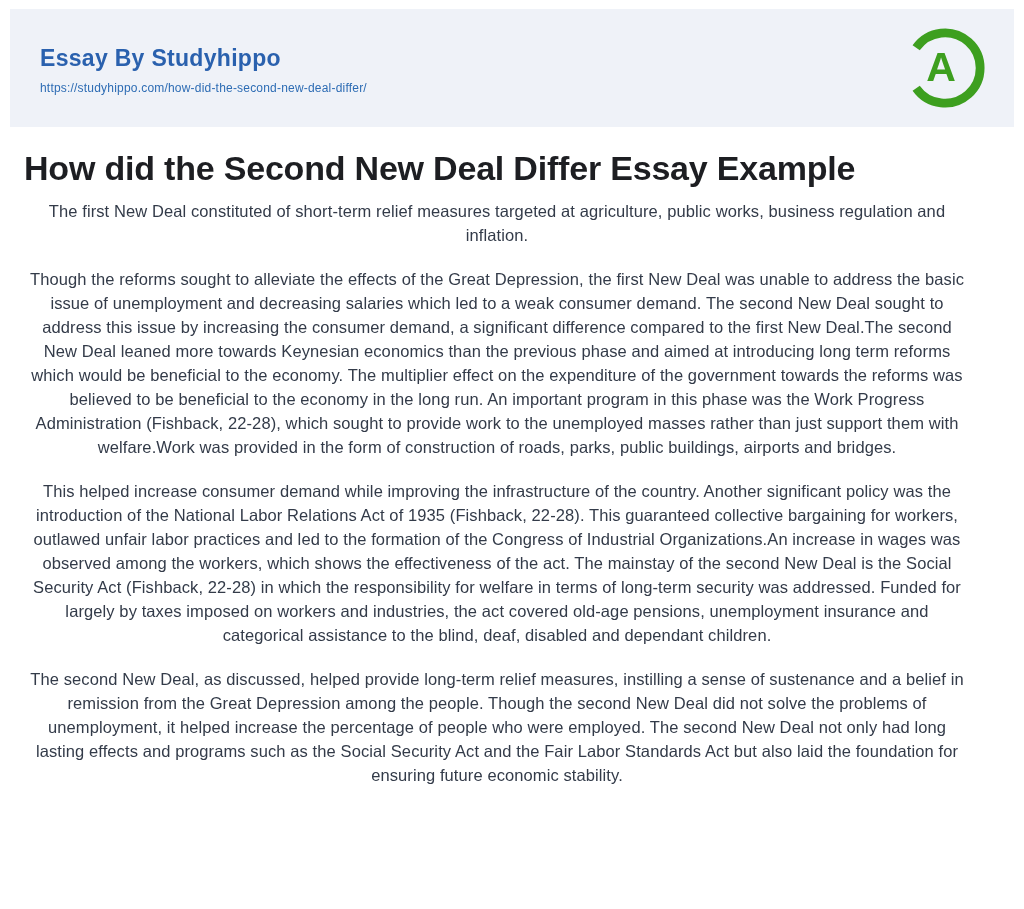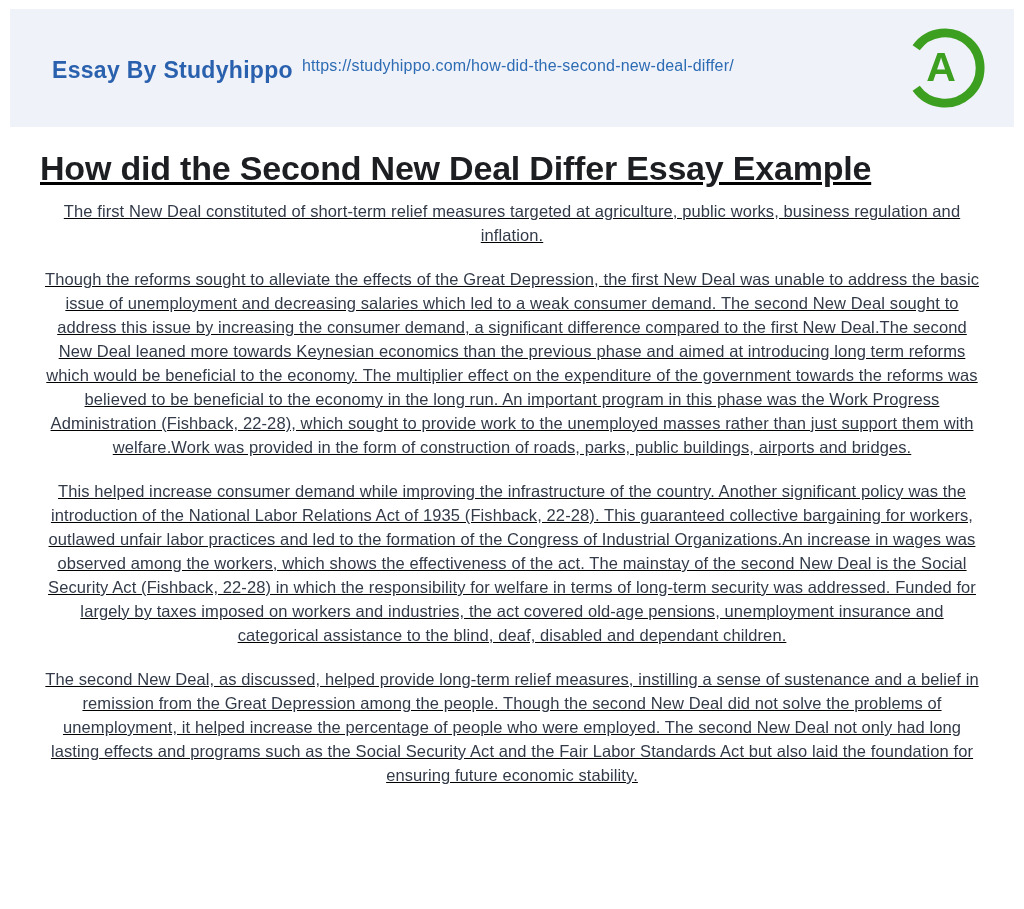--- a/index.html
+++ b/index.html
@@ -12,36 +12,36 @@
   
   .header-band {
     margin: 9px 10px 0 10px;
     height: 118px;
     background: #eff2f8;
     display: flex;
     align-items: center;
     justify-content: space-between;
     padding: 0 24px 0 30px;
   }
-  .header-text { display: flex; flex-direction: row; gap: 9px; padding-top: 4px; margin-left: 12px; }
+  .header-text { display: flex; flex-direction: column; gap: 9px; padding-top: 4px; }
   .site-title {
     color: #2a61ae;
     font-size: 23px;
     font-weight: bold;
     letter-spacing: 0.3px;
   }
   .essay-url {
     color: #2d6cb4;
-    font-size: 16px;
+    font-size: 12px;
     text-decoration: none;
     letter-spacing: 0.2px;
   }
   .logo-wrap { width: 88px; height: 92px; display: flex; align-items: center; }
   
-  .content { padding: 23px 40px 0 40px; text-decoration: underline; }
+  .content { padding: 23px 40px 0 24px; }
   .essay-title {
     color: #1d1e22;
     font-size: 34px;
     line-height: 37px;
     font-weight: bold;
     letter-spacing: -0.2px;
     max-width: 860px;
   }
   .article-body { margin-top: 12px; }
   .article-body p {

